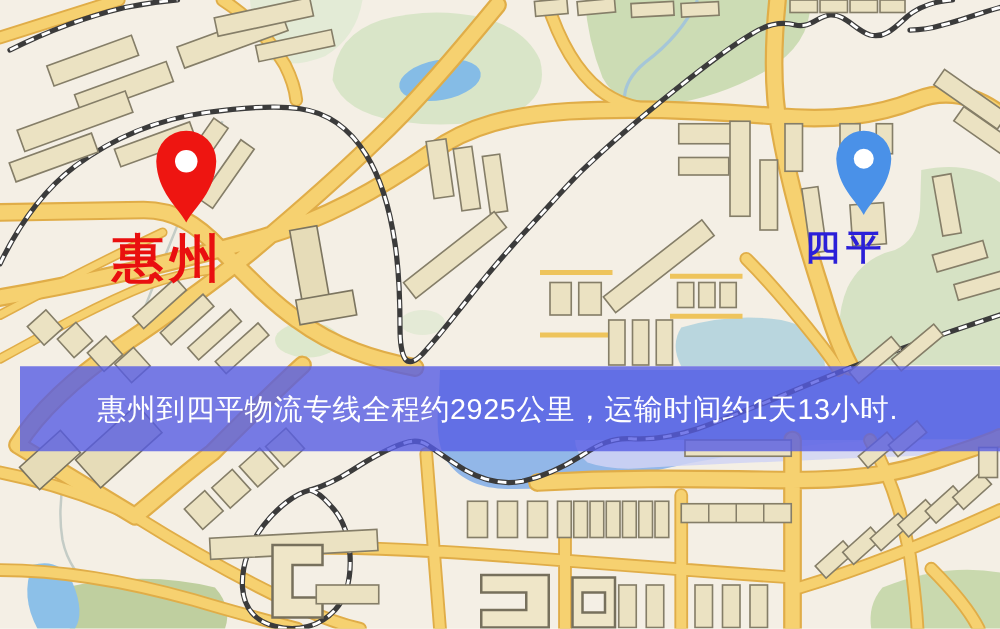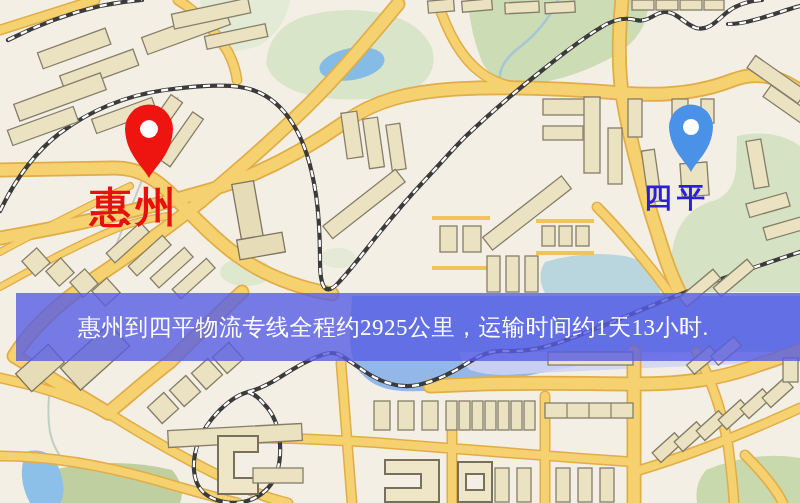--- a/index.html
+++ b/index.html
@@ -1,17 +1,17 @@
 <!DOCTYPE html>
 <html><head>
 <meta charset="utf-8">
 <style>
   html,body{margin:0;padding:0;background:#ffffff;}
   #stage{position:relative;width:800px;height:503px;overflow:hidden;
-         font-family:Liberation Serif, serif;background:#f4efe5;}
+         font-family:Liberation Sans, sans-serif;background:#f4efe5;}
   #stage svg{position:absolute;left:0;top:0;}
   .rc{fill:none;stroke:#e0ad48;stroke-linecap:round;stroke-linejoin:round;}
   .rf{fill:none;stroke:#f6d170;stroke-linecap:round;stroke-linejoin:round;}
   .rail-b{fill:none;stroke:#3b3b3b;stroke-width:4.2;stroke-linecap:round;}
   .rail-w{fill:none;stroke:#ffffff;stroke-width:2.3;stroke-dasharray:7 7;stroke-linecap:butt;}
   .bld{fill:#ebe2c2;stroke:#857e68;stroke-width:1.3;}
   .bld2{fill:#e6dcb8;stroke:#7c7560;stroke-width:1.3;}
   .strip{fill:#eec45c;}
   .hollow{fill:#efe6c8;stroke:#77705c;stroke-width:2;}
   #banner{position:absolute;left:16px;top:293px;width:800px;height:68px;

